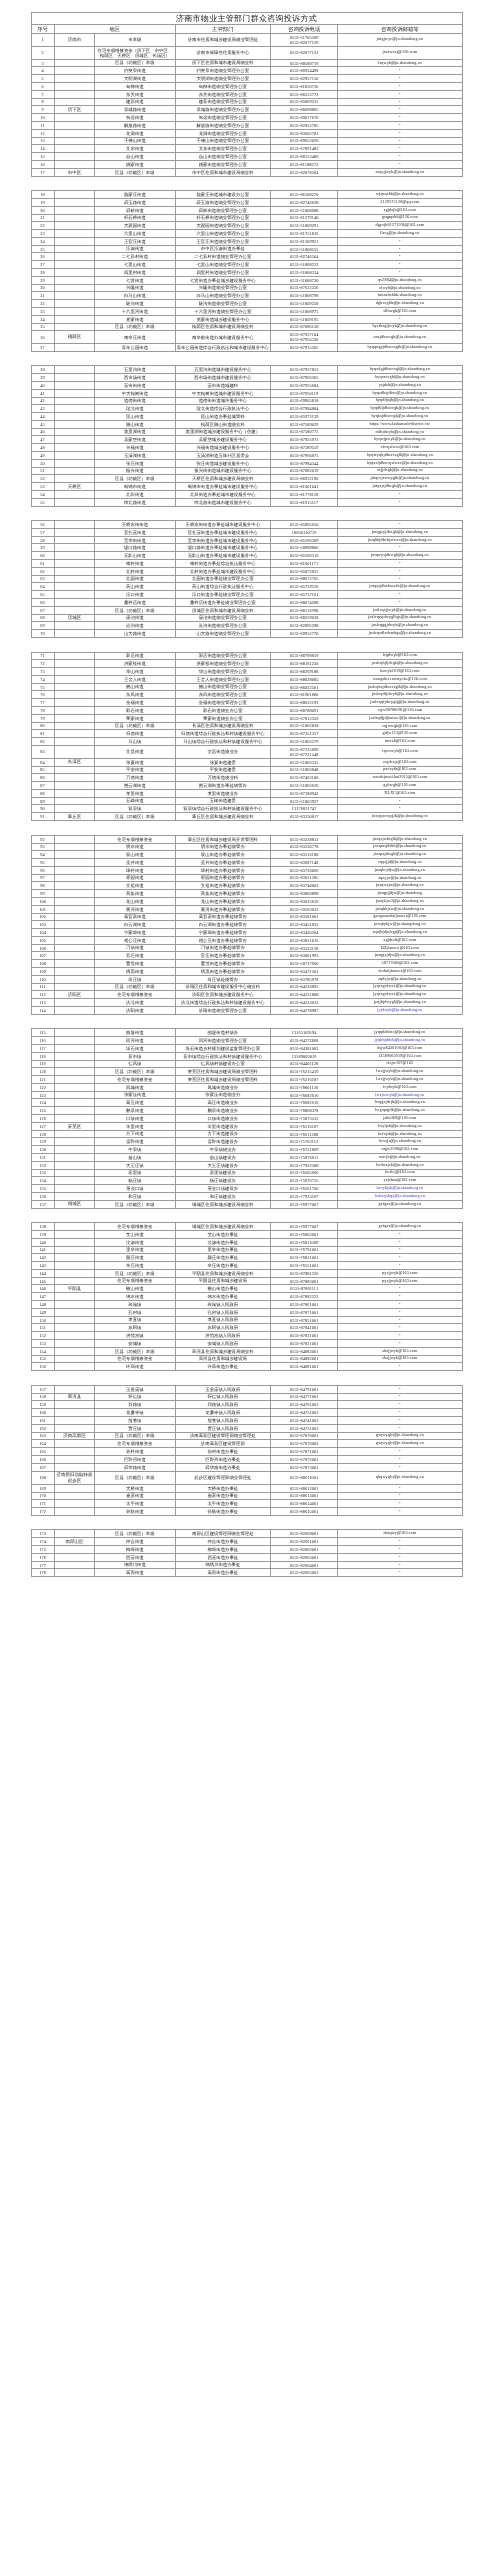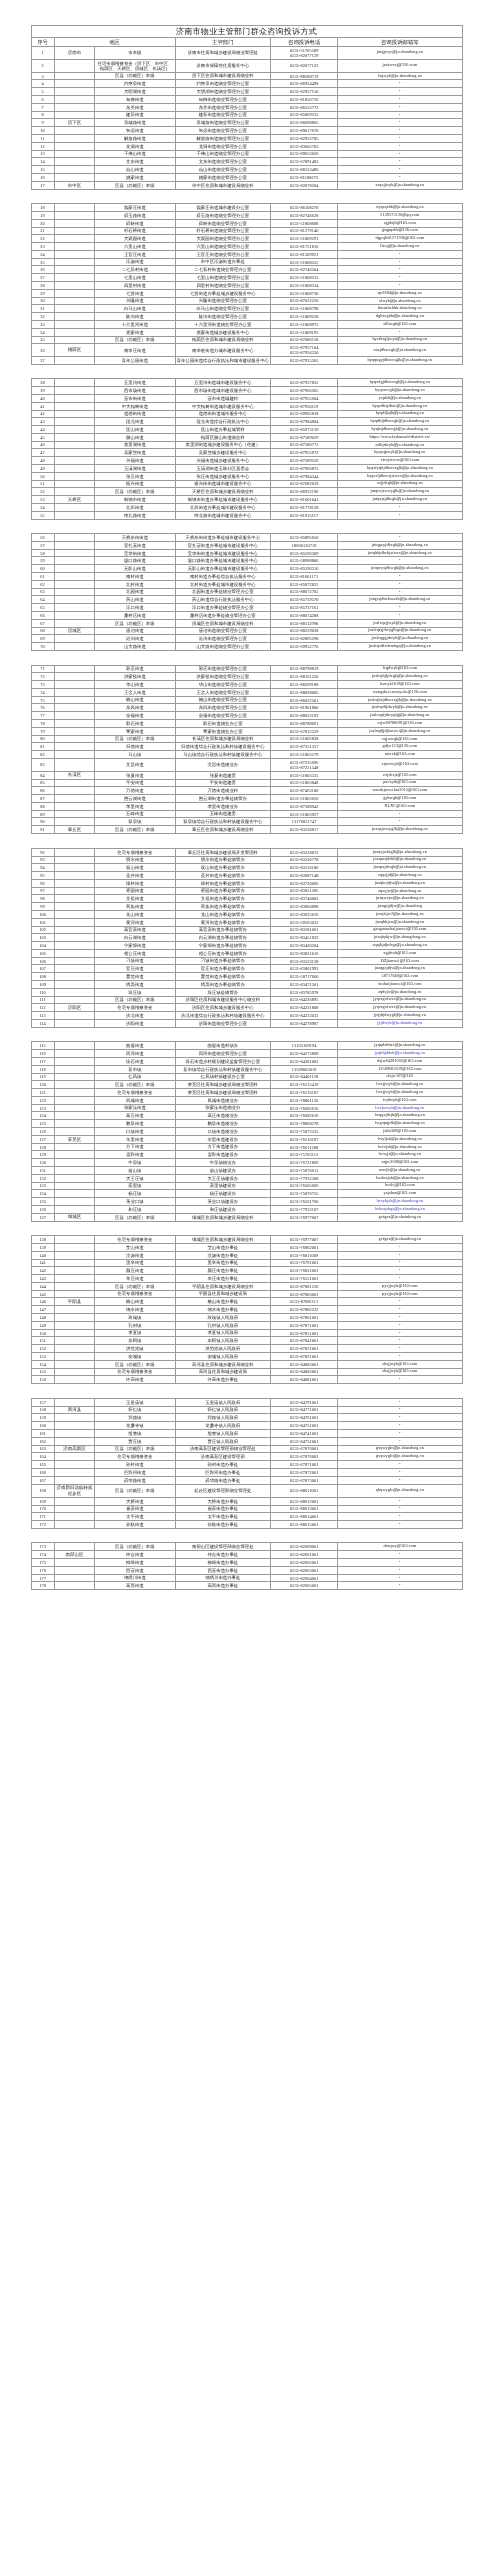--- a/index.html
+++ b/index.html
@@ -6,21 +6,21 @@
   html,body{margin:0;padding:0;background:#ffffff;}
   body{
     width:493px;
     font-family:"Liberation Serif","DejaVu Serif",serif;
     color:#1a1a1a;
     -webkit-font-smoothing:none;
   }
   .page{
     width:493px;
     position:relative;
-    padding-top:25px;
+    padding-top:12px;
     box-sizing:border-box;
   }
   table.tbl{
     width:432px;
     margin:0 auto;
     border-collapse:collapse;
     table-layout:fixed;
     font-size:4.3px;
     line-height:1.18;
   }

